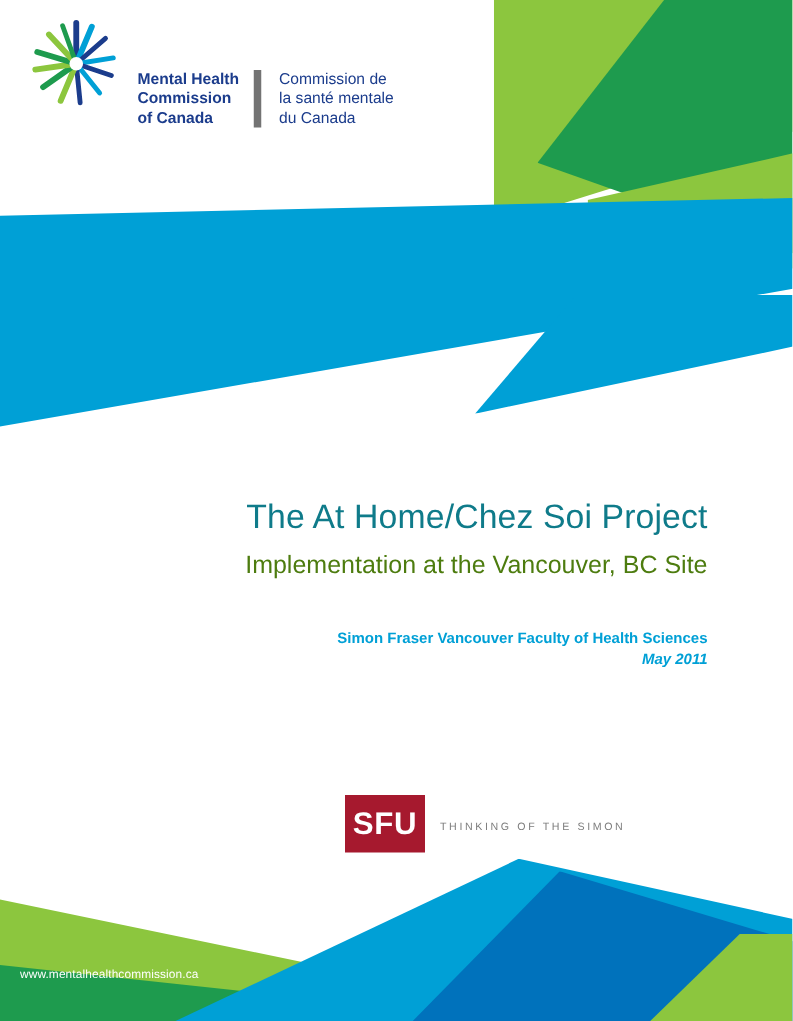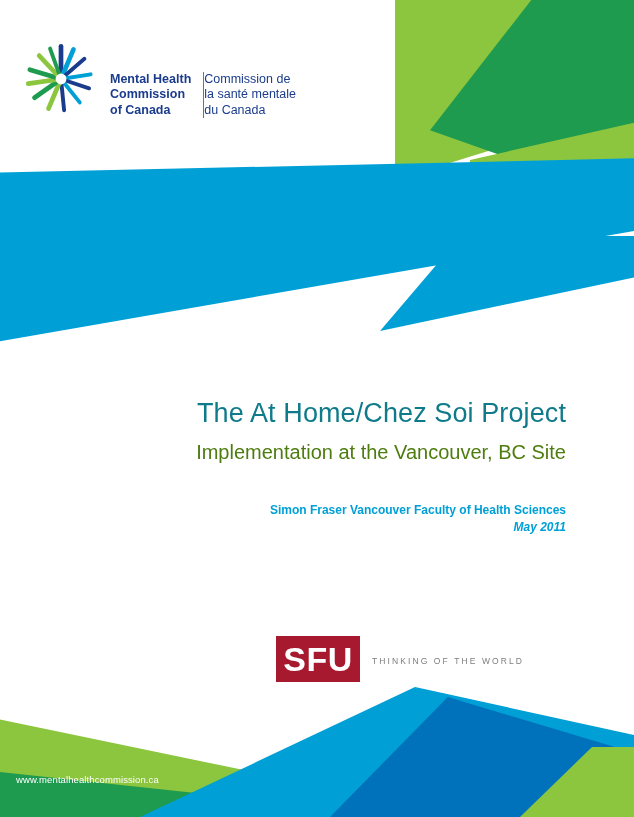--- a/index.html
+++ b/index.html
@@ -83,23 +83,23 @@
   .bot-green-right {
     bottom: 0; left: 520px;
     width: 120px; height: 70px;
     background: #8cc63e;
     clip-path: polygon(60% 0, 100% 0, 100% 100%, 0 100%);
   }
 
   
   .logo-block {
     position: absolute;
-    top: 16px; left: 22px;
-    display: flex;
-    align-items: flex-end;
+    top: 0; left: 22px;
+    display: flex;
+    align-items: center;
   }
   .logo-mark {
     width: 78px; height: 78px;
     margin-right: 10px;
     flex: none;
   }
   .logo-text-group {
     display: flex;
     align-items: flex-start;
     padding-top: 56px;
@@ -109,21 +109,22 @@
     line-height: 1.22;
     color: #2b3a8f;
     font-weight: bold;
     white-space: pre-line;
   }
   .logo-en { color: #1b3c8c; }
   .logo-fr {
     color: #1b3c8c;
     font-weight: normal;
     margin-left: 12px;
-    border-left: 1px solid #737373;
+    padding-left: 14px;
+    border-left: 6px solid #737373;
   }
 
   
   .title-block {
     position: absolute;
     top: 398px;
     left: 0;
     width: 566px;
     text-align: right;
   }
@@ -158,27 +159,27 @@
 
   
   .sfu-block {
     position: absolute;
     top: 636px;
     left: 276px;
     display: flex;
     align-items: center;
   }
   .sfu-mark {
-    width: 84px; height: 46px;
+    width: 64px; height: 46px;
     background: #a6192e;
     color: #ffffff;
     display: flex;
     align-items: center;
     justify-content: center;
-    font-size: 34px;
+    font-size: 25px;
     font-weight: bold;
     letter-spacing: 0.5px;
   }
   .sfu-words {
     margin-left: 12px;
     color: #6b6b6b;
   }
   .sfu-name {
     font-size: 14.5px;
     letter-spacing: 2.2px;
@@ -254,19 +255,19 @@
   </div>
 
   <div class="authors">
     <div>Simon Fraser Vancouver Faculty of Health Sciences</div>
     <div class="date">May 2011</div>
   </div>
 
   <div class="sfu-block">
     <div class="sfu-mark">SFU</div>
     <div class="sfu-words">
-      <div class="sfu-tag">THINKING OF THE WORLD</div>
+      <div class="sfu-tag">THINKING OF THE SIMON</div>
     </div>
   </div>
 
   <div class="footer-url">www.mentalhealthcommission.ca</div>
 
 </div>
 
 </body></html>

